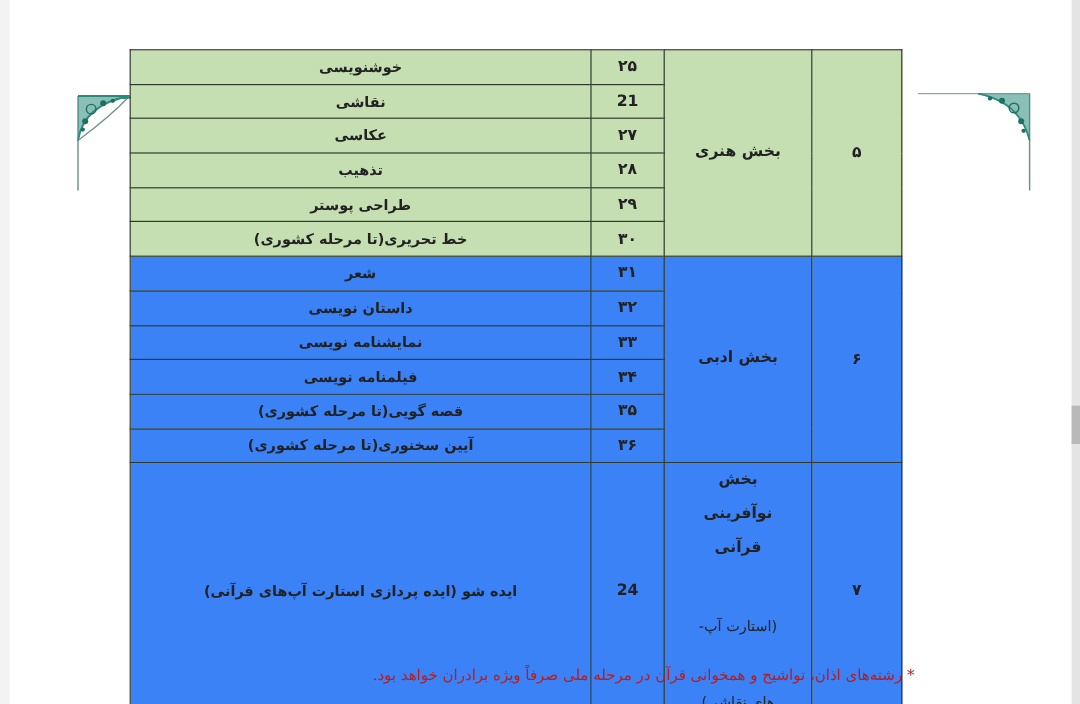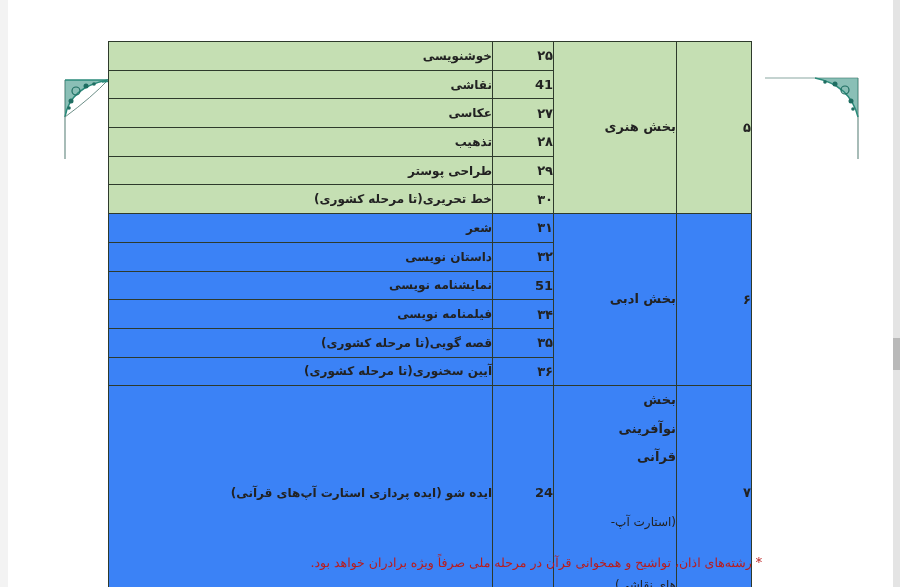--- a/index.html
+++ b/index.html
@@ -9,21 +9,21 @@
     .left-strip { position: absolute; left: 0; top: 0; width: 8px; height: 587px; background: #f3f3f3; }
     .scrollbar { position: absolute; left: 893px; top: 0; width: 7px; height: 587px; background: #e4e4e4; }
     .scroll-thumb { position: absolute; left: 0; top: 338px; width: 7px; height: 32px; background: #b9b9b9; }
 
     .ornament { position: absolute; width: 95px; height: 82px; }
     .ornament-left { left: 62px; top: 77px; }
     .ornament-right { left: 765px; top: 77px; }
 
     .table-wrap { position: absolute; left: 108px; top: 41px; width: 643px; }
     table { border-collapse: collapse; width: 643px; table-layout: fixed; direction: rtl; }
-    td { border: 1px solid #2e3a2c; text-align: right; vertical-align: middle; font-size: 12px; }
+    td { border: 1px solid #2e3a2c; text-align: center; vertical-align: middle; font-size: 12px; }
     td.num { font-weight: bold; font-size: 13px; margin-left: 23px; }
     td.item { font-weight: 600; font-size: 12px; }
     td.group { font-weight: bold; font-size: 13px; line-height: 2.2; }
     tr.r { height: 28.7px; }
     .s5 td { background: #c5dfb3; }
     .s6 td { background: #3b82f6; }
     .s7 td { background: #3b82f6; }
     .group7-small { font-weight: 400; font-size: 12px; margin-top: 37px; }
 
     .footnote { position: absolute; right: 138px; top: 555px; direction: rtl; font-family: "DejaVu Serif", serif; font-size: 12.5px; color: #b91c1c; white-space: nowrap; }
@@ -69,21 +69,21 @@
     </colgroup>
     <tbody>
 
       <tr class="r s5">
         <td class="num" rowspan="6">۵</td>
         <td class="group" rowspan="6">بخش هنری</td>
         <td class="num">۲۵</td>
         <td class="item">خوشنویسی</td>
       </tr>
       <tr class="r s5">
-        <td class="num">41</td>
+        <td class="num">21</td>
         <td class="item">نقاشی</td>
       </tr>
       <tr class="r s5">
         <td class="num">۲۷</td>
         <td class="item">عکاسی</td>
       </tr>
       <tr class="r s5">
         <td class="num">۲۸</td>
         <td class="item">تذهیب</td>
       </tr>
@@ -100,21 +100,21 @@
         <td class="num" rowspan="6">۶</td>
         <td class="group" rowspan="6">بخش ادبی</td>
         <td class="num">۳۱</td>
         <td class="item">شعر</td>
       </tr>
       <tr class="r s6">
         <td class="num">۳۲</td>
         <td class="item">داستان نویسی</td>
       </tr>
       <tr class="r s6">
-        <td class="num">51</td>
+        <td class="num">۳۳</td>
         <td class="item">نمایشنامه نویسی</td>
       </tr>
       <tr class="r s6">
         <td class="num">۳۴</td>
         <td class="item">فیلمنامه نویسی</td>
       </tr>
       <tr class="r s6">
         <td class="num">۳۵</td>
         <td class="item">قصه گویی(تا مرحله کشوری)</td>
       </tr>

